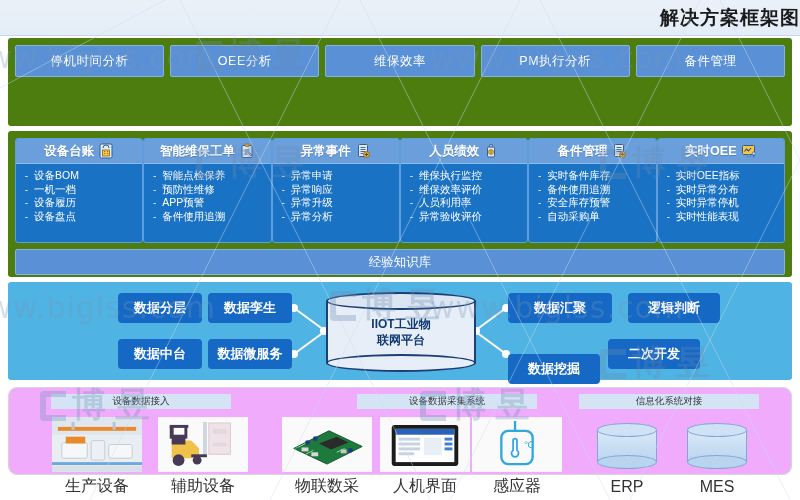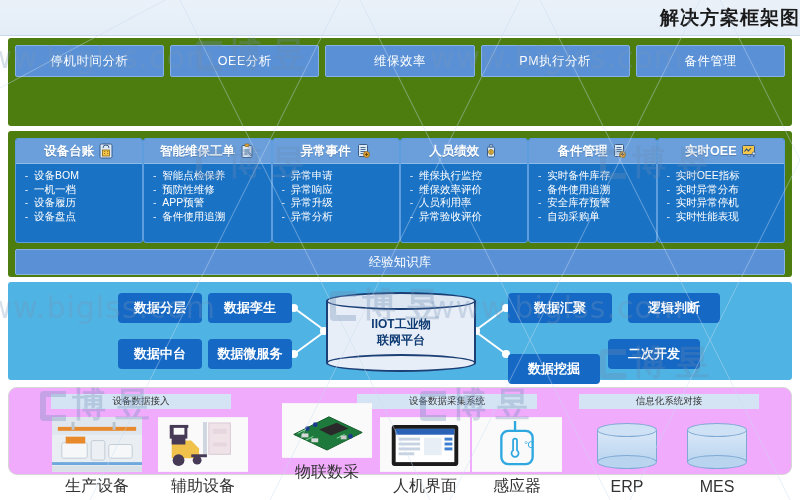--- a/index.html
+++ b/index.html
@@ -447,21 +447,21 @@
           <rect x="27" y="10" width="3" height="12" fill="#463a56"></rect>
           <rect x="12" y="8" width="19" height="3" fill="#463a56"></rect>
           <path d="M34 38h16v3H34z" fill="#463a56"></path>
           <circle cx="21" cy="44" r="6" fill="#463a56"></circle>
           <circle cx="40" cy="44" r="4.5" fill="#463a56"></circle>
         </svg>
       </div>
       <span class="cap">辅助设备</span>
     </div>
 
-    <div class="thing" style="left:272px;top:14px;">
+    <div class="thing" style="left:272px;top:28px;">
       <div class="pic">
         <svg viewBox="0 0 92 56" width="90" height="55">
           <rect width="92" height="56" fill="#fafafa"></rect>
           <path d="M12 32 L48 14 L82 30 L46 48 Z" fill="#1e7a3c" stroke="#145c2b"></path>
           <path d="M38 27 L56 20 L68 26 L50 33 Z" fill="#2a2a2a"></path>
           <rect x="20" y="31" width="7" height="4" fill="#d8d8d8"></rect>
           <rect x="30" y="36" width="7" height="4" fill="#d8d8d8"></rect>
           <rect x="60" y="33" width="6" height="4" fill="#c8c8c8"></rect>
           <circle cx="26" cy="26" r="2.4" fill="#1a3b8c"></circle>
           <circle cx="34" cy="22" r="2.4" fill="#1a3b8c"></circle>

